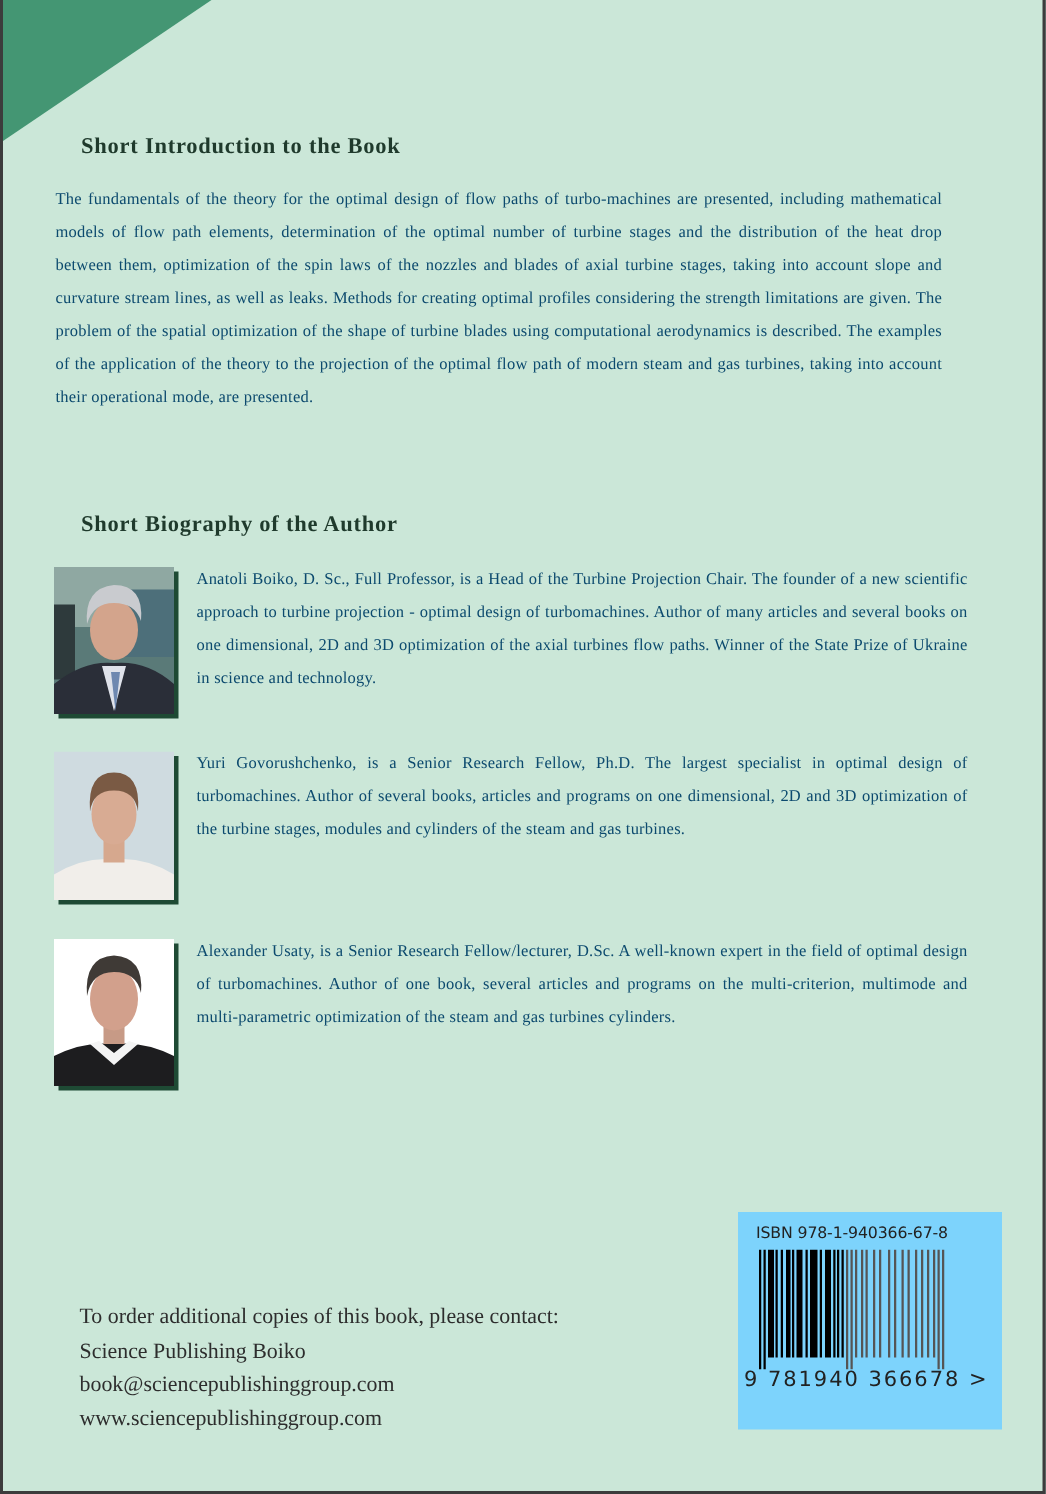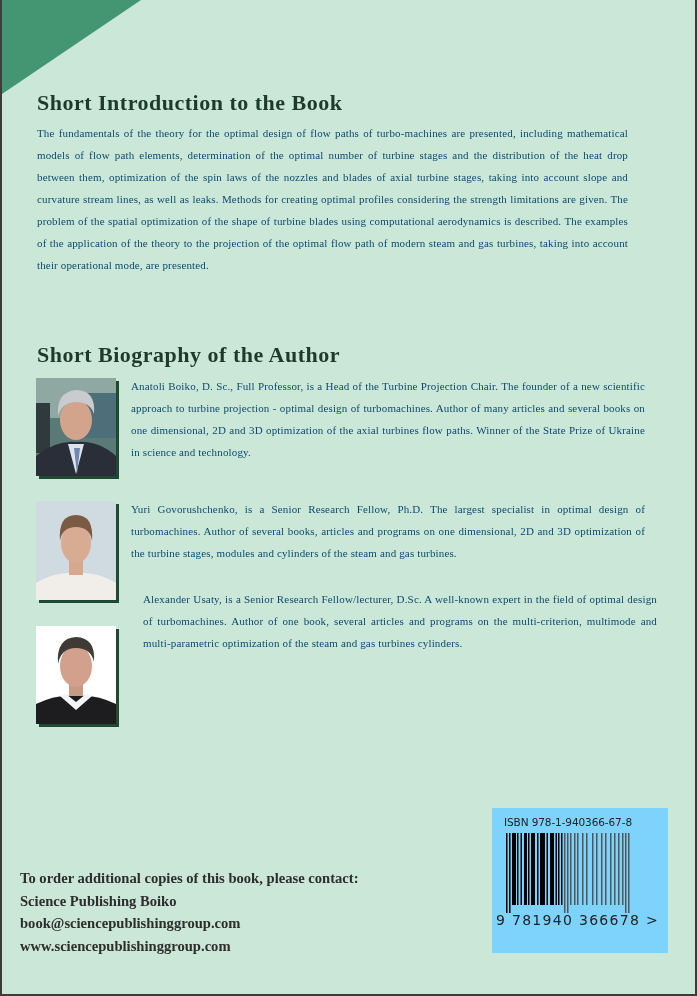--- a/index.html
+++ b/index.html
@@ -9,23 +9,23 @@
       background: #cbe7d8; overflow: hidden;
       font-family: "Liberation Serif", "DejaVu Serif", serif;
       color: #2a2a2a;
     }
     .corner {
       position: absolute; left: 0; top: 0; width: 0; height: 0;
       border-top: 94px solid #449673;
       border-right: 139px solid transparent;
     }
     .heading {
-      position: absolute; left: 35px;
+      position: absolute; left: 52px;
       font-family: "Liberation Serif", "DejaVu Serif", serif;
-      font-weight: bold; font-size: 22px; color: #1f3a2c;
+      font-weight: bold; font-size: 15px; color: #1f3a2c;
       letter-spacing: 0.5px; white-space: nowrap;
     }
     #intro-title { top: 90px; }
     #bio-title { top: 342px; }
     .para {
       position: absolute; font-size: 11px; line-height: 22px;
       text-align: justify; text-align-last: left; color: #0c4a6e;
       letter-spacing: 0.15px;
     }
     #intro-text { left: 35px; top: 122px; width: 591px; }
@@ -33,39 +33,39 @@
       position: absolute; left: 34px; width: 80px; height: 98px;
       box-shadow: 3px 3px 0 #1e4a34;
     }
     .photo svg { display: block; width: 100%; height: 100%; }
     #photo-1 { top: 378px; }
     #photo-2 { top: 501px; height: 99px; }
     #photo-3 { top: 626px; }
     .bio { left: 129px; width: 514px; }
     #bio-1 { top: 375px; }
     #bio-2 { top: 498px; }
-    #bio-3 { top: 588px; margin-left: 12px; }
+    #bio-3 { top: 623px; }
     .barcode-box {
       position: absolute; left: 490px; top: 808px; width: 176px; height: 145px;
       background: #7dd3fc;
     }
     .isbn-label {
       position: absolute; left: 6px; top: 8px; width: 140px; text-align: center;
       font-family: "DejaVu Sans", "Liberation Sans", sans-serif;
       font-size: 10.5px; color: #222; white-space: nowrap; letter-spacing: -0.1px;
     }
     .bars { position: absolute; left: 14px; top: 25px; width: 130px; height: 80px; }
     .bar-digits {
       position: absolute; left: 4px; top: 104px; width: 146px;
       font-family: "DejaVu Sans", "Liberation Sans", sans-serif;
       font-size: 14px; color: #222; white-space: nowrap; letter-spacing: 1.3px;
     }
     .contact {
-      position: absolute; left: 18px; top: 867px; font-size: 14.6px; line-height: 22.5px;
-      color: #2d2d2d; white-space: nowrap; font-weight: bold;
+      position: absolute; left: 51px; top: 867px; font-size: 14.6px; line-height: 22.5px;
+      color: #2d2d2d; white-space: nowrap;
     }
     .contact div { display: block; }
   </style>
 </head>
 <body>
 
 <div class="page">
   <div class="corner"></div>
 
   <div class="heading" id="intro-title">Short Introduction to the Book</div>

